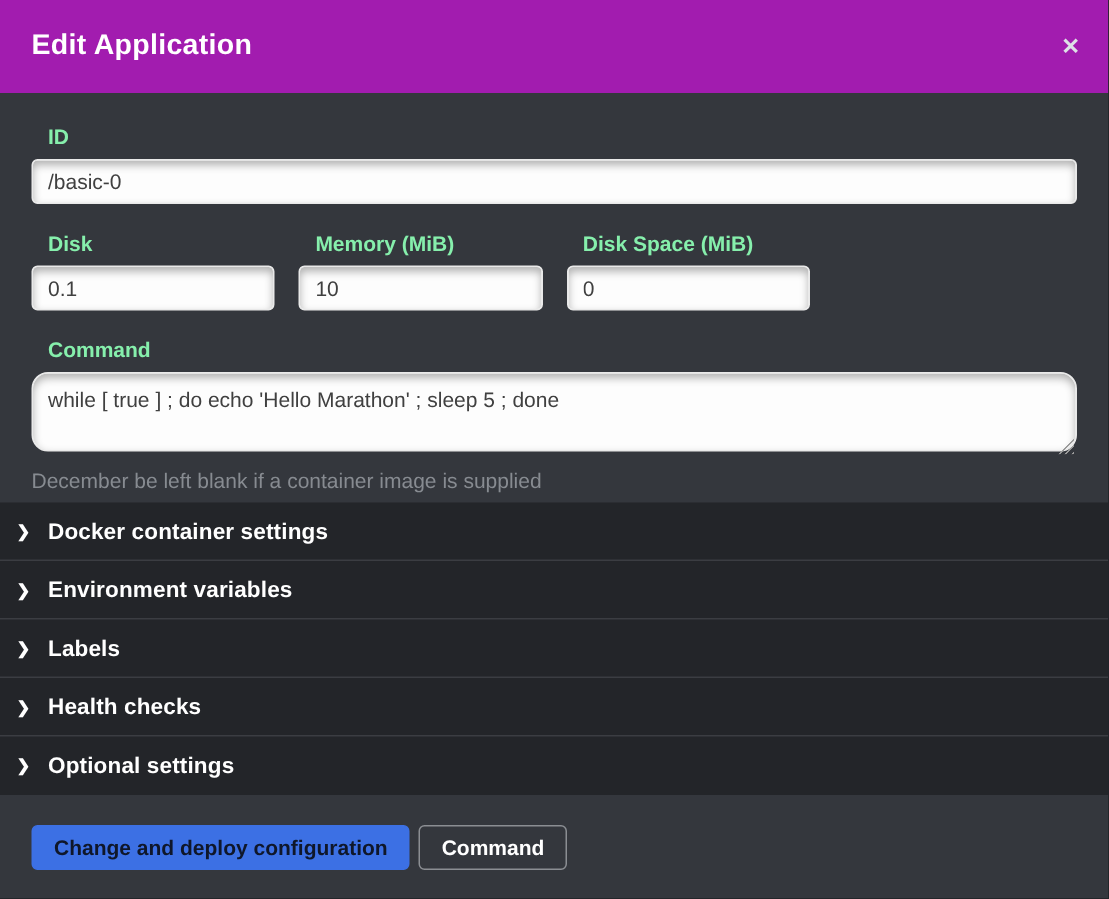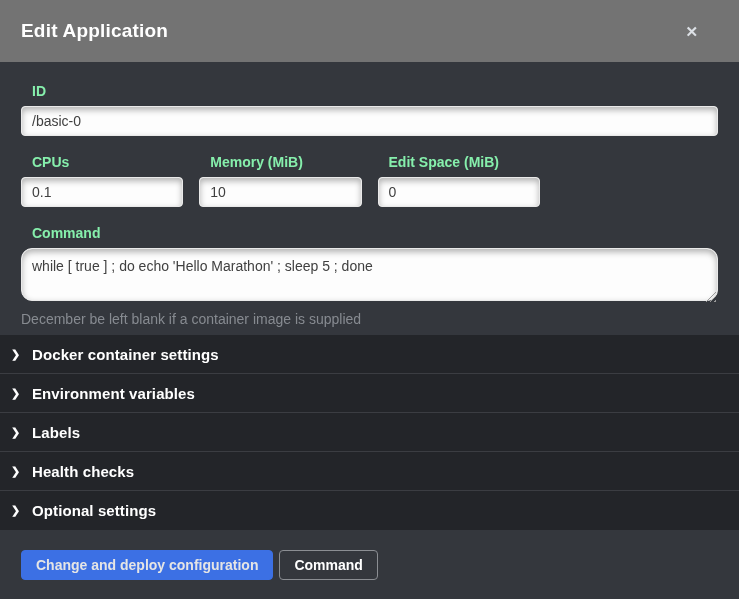--- a/index.html
+++ b/index.html
@@ -9,23 +9,23 @@
   .modal {
     width: 739px; height: 599px;
     display: flex; flex-direction: column;
     background: #34373d;
     overflow: hidden;
   }
 
   
   .modal-header {
     height: 62px; flex: 0 0 62px;
-    background: #737373;
+    background: #a21caf;
     display: flex; align-items: center; justify-content: space-between;
-    padding: 0 37px 0 21px;
+    padding: 0 15px 0 21px;
   }
   .modal-title {
     color: #ffffff; font-size: 19px; font-weight: 700;
     letter-spacing: 0.2px;
   }
   .close-btn {
     color: #dde1e6; font-size: 15px; font-weight: 700;
     cursor: pointer; line-height: 1; padding: 4px;
   }
 
@@ -115,21 +115,21 @@
   .btn {
     height: 30px;
     display: inline-flex; align-items: center; justify-content: center;
     border-radius: 4px;
     font-family: "Liberation Sans", sans-serif;
     font-size: 14px; font-weight: 700;
     cursor: pointer;
     padding: 0 14px;
   }
   .btn-primary {
-    background: #3c70e4; color: #e5e5e5; border: 1px solid #3c70e4;
+    background: #3c70e4; color: #0f172a; border: 1px solid #3c70e4;
   }
   .btn-cancel {
     background: transparent; color: #ffffff;
     border: 1px solid #8b8e93;
   }
 </style>
 </head>
 <body>
 
 <div class="modal">
@@ -141,29 +141,29 @@
 
   <div class="modal-form">
 
     <div class="field-group">
       <label class="field-label">ID</label>
       <input class="text-input" type="text" value="/basic-0" style="">
     </div>
 
     <div class="resource-row">
       <div>
-        <label class="field-label">CPUs</label>
+        <label class="field-label">Disk</label>
         <input class="text-input" type="text" value="0.1" style="">
       </div>
       <div>
         <label class="field-label">Memory (MiB)</label>
         <input class="text-input" type="text" value="10" style="">
       </div>
       <div>
-        <label class="field-label">Edit Space (MiB)</label>
+        <label class="field-label">Disk Space (MiB)</label>
         <input class="text-input" type="text" value="0" style="">
       </div>
     </div>
 
     <div>
       <label class="field-label">Command</label>
       <div class="textarea-wrap">
         <textarea class="text-area" style="">while [ true ] ; do echo 'Hello Marathon' ; sleep 5 ; done</textarea>
         <span class="resize-handle"></span>
       </div>

